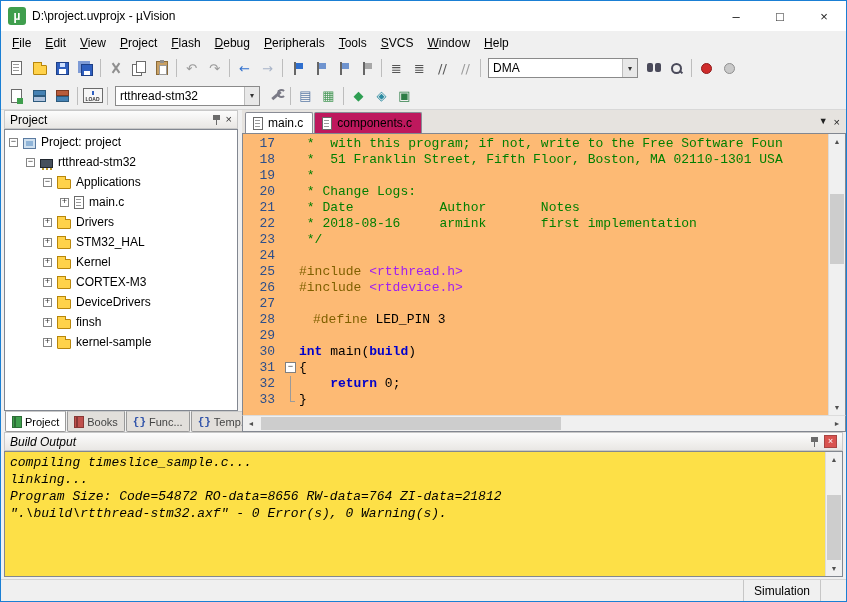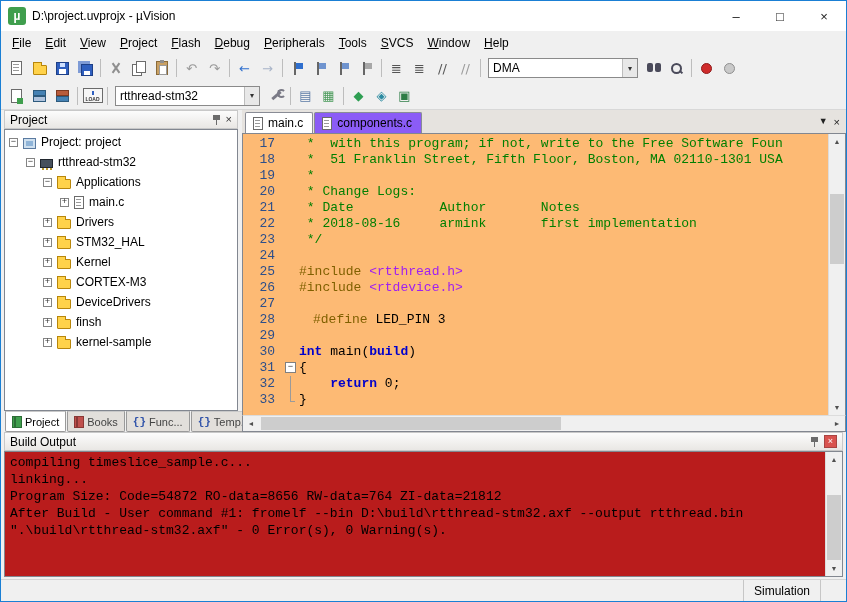--- a/index.html
+++ b/index.html
@@ -99,42 +99,42 @@
   .trow { display:flex; align-items:center; height:20px; font-size:12px; white-space:nowrap; }
   .expander { width:9px; height:9px; border:1px solid #848484; background:#fff; font-size:9px; line-height:7px; text-align:center; margin-right:5px; flex:none; color:#333; font-family:"Liberation Mono",monospace; }
   .tlabel { margin-left:5px; }
   .panel-tabs { height:21px; flex:none; display:flex; align-items:stretch; background:#f0f0f0; font-size:11px; padding-left:1px; }
   .ptab { display:flex; align-items:center; gap:3px; padding:0 6px; border:1px solid #9a9a9a; border-top:1px solid #c8c8c8; border-radius:0 0 2px 2px; background:#e2dfdb; color:#444; margin-right:1px; }
   .ptab.active { background:#fff; color:#000; }
   .splitter { width:3px; flex:none; }
 
   .editor { flex:1; display:flex; flex-direction:column; min-width:0; min-height:0; }
   .tabbar { height:23px; flex:none; display:flex; align-items:flex-end; background:#e6e3df; padding-left:3px; }
-  .etab { display:flex; align-items:center; gap:5px; padding:3px 9px 3px 7px; font-size:12px; border:1px solid #898c95; border-bottom:none; border-radius:2px 2px 0 0; background:#8b5cf6; margin-right:1px; }
+  .etab { display:flex; align-items:center; gap:5px; padding:3px 9px 3px 7px; font-size:12px; border:1px solid #898c95; border-bottom:none; border-radius:2px 2px 0 0; background:#be185d; margin-right:1px; }
   .etab.active { background:#fff; }
   .tab-ctrl { margin-left:auto; display:flex; gap:6px; padding:0 6px 5px 0; font-size:9px; color:#222; }
   .code-wrap { flex:1; position:relative; background:#fdba74; border:1px solid #828790; border-bottom:none; overflow:hidden; min-height:0; padding-top:2px; }
   .cline { display:flex; height:16px; font-family:"Liberation Mono",monospace; font-size:13px; line-height:16px; white-space:pre; }
   .lnum { width:42px; flex:none; text-align:right; padding-right:10px; color:#2d4f8a; }
   .fold { width:14px; flex:none; position:relative; }
   .foldbox { position:absolute; left:0; top:2px; width:11px; height:11px; border:1px solid #808080; background:#fff; font-size:9px; line-height:9px; text-align:center; color:#333; font-family:"Liberation Mono",monospace; }
   .fold-bar::before { content:''; position:absolute; left:5px; top:0; bottom:0; width:1px; background:#9a9a9a; }
   .fold-end::before { content:''; position:absolute; left:5px; top:0; height:9px; width:4px; border-left:1px solid #9a9a9a; border-bottom:1px solid #9a9a9a; }
   .tok-keyword { font-weight:bold; }
   .vscroll { position:absolute; top:0; right:0; bottom:0; width:17px; background:#f0f0f0; border-left:1px solid #dcdcdc; font-size:7px; color:#505050; }
   .sbtn { height:15px; display:flex; align-items:center; justify-content:center; }
   .sbtn-bottom { position:absolute; bottom:0; left:0; right:0; }
   .vthumb { position:absolute; left:1px; right:1px; background:#cdcdcd; }
   .hscroll { height:17px; flex:none; background:#f0f0f0; border:1px solid #828790; border-top:1px solid #dcdcdc; display:flex; align-items:center; position:relative; font-size:7px; color:#505050; }
   .hbtn { width:16px; text-align:center; flex:none; }
   .hthumb { position:absolute; left:18px; top:1px; bottom:1px; width:300px; background:#cdcdcd; }
 
   
-  .build-panel { height:147px; flex:none; display:flex; flex-direction:column; padding:0 3px; background:#f0f0f0; }
-  .build-text { flex:1; background:#b91c1c; border:1px solid #828790; position:relative; overflow:hidden; padding:2px 5px; min-height:0; margin-bottom:2px; }
+  .build-panel { height:147px; flex:none; display:flex; flex-direction:column; padding:0 3px; background:#f0f0f0;font-style:italic; }
+  .build-text { flex:1; background:#fde047; border:1px solid #828790; position:relative; overflow:hidden; padding:2px 5px; min-height:0; margin-bottom:2px; }
   .bline { font-family:"Liberation Mono",monospace; font-size:13px; line-height:17px; white-space:pre; color:#000; }
 
   
   .statusbar { height:22px; flex:none; display:flex; align-items:stretch; font-size:12px; background:#f0f0f0; border-top:1px solid #d4d4d4; }
   .sb-spring { flex:1; }
   .sb-cell { border-left:1px solid #c6c6c6; display:flex; align-items:center; padding:0 10px; }
   .sb-end { width:26px; padding:0; }
 </style>
 </head>
 <body>
@@ -435,21 +435,20 @@
       <span class="cap-btns">
         <span class="pin"></span>
         <span class="capx-red">×</span>
       </span>
     </div>
     <div class="build-text">
       <div id="buildlines" style="padding-right:17px;">
           <div class="bline">compiling timeslice_sample.c...</div>
           <div class="bline">linking...</div>
           <div class="bline">Program Size: Code=54872 RO-data=8656 RW-data=764 ZI-data=21812</div>
-          <div class="bline">After Build - User command #1: fromelf --bin D:\build\rtthread-stm32.axf --output rtthread.bin</div>
           <div class="bline">".\build\rtthread-stm32.axf" - 0 Error(s), 0 Warning(s).</div>
         </div>
       <div class="vscroll">
         <div class="sbtn">▲</div>
         <div class="vthumb" style="bottom:16px;height:65px;"></div>
         <div class="sbtn sbtn-bottom">▼</div>
       </div>
     </div>
   </div>
 

